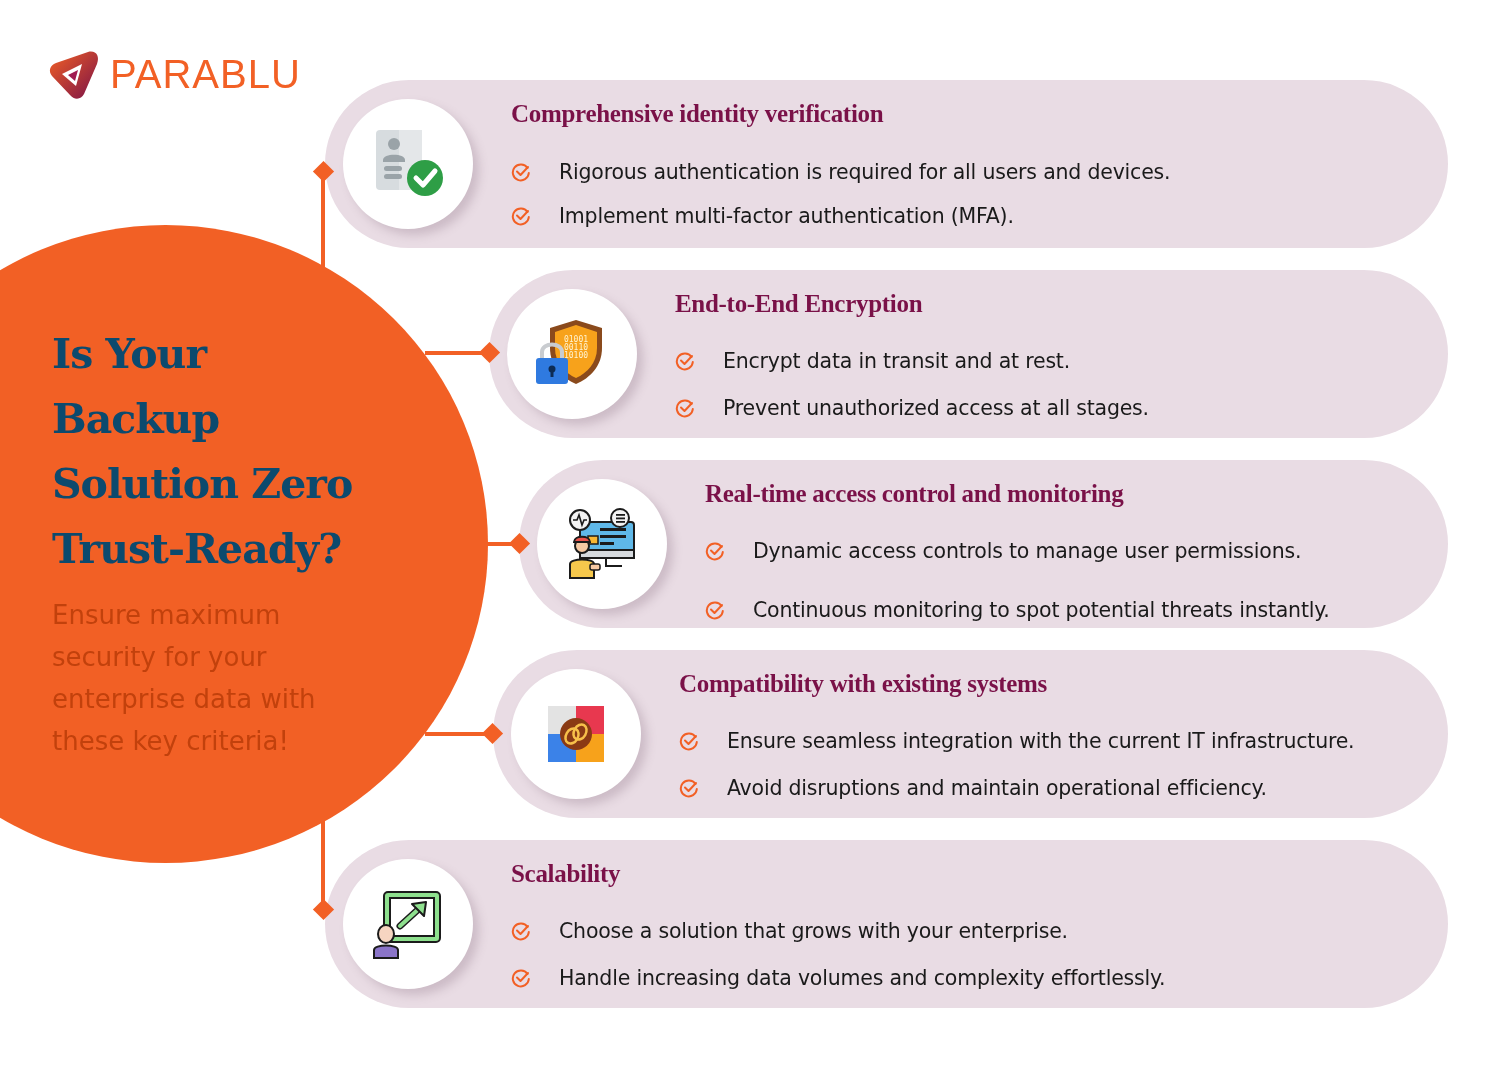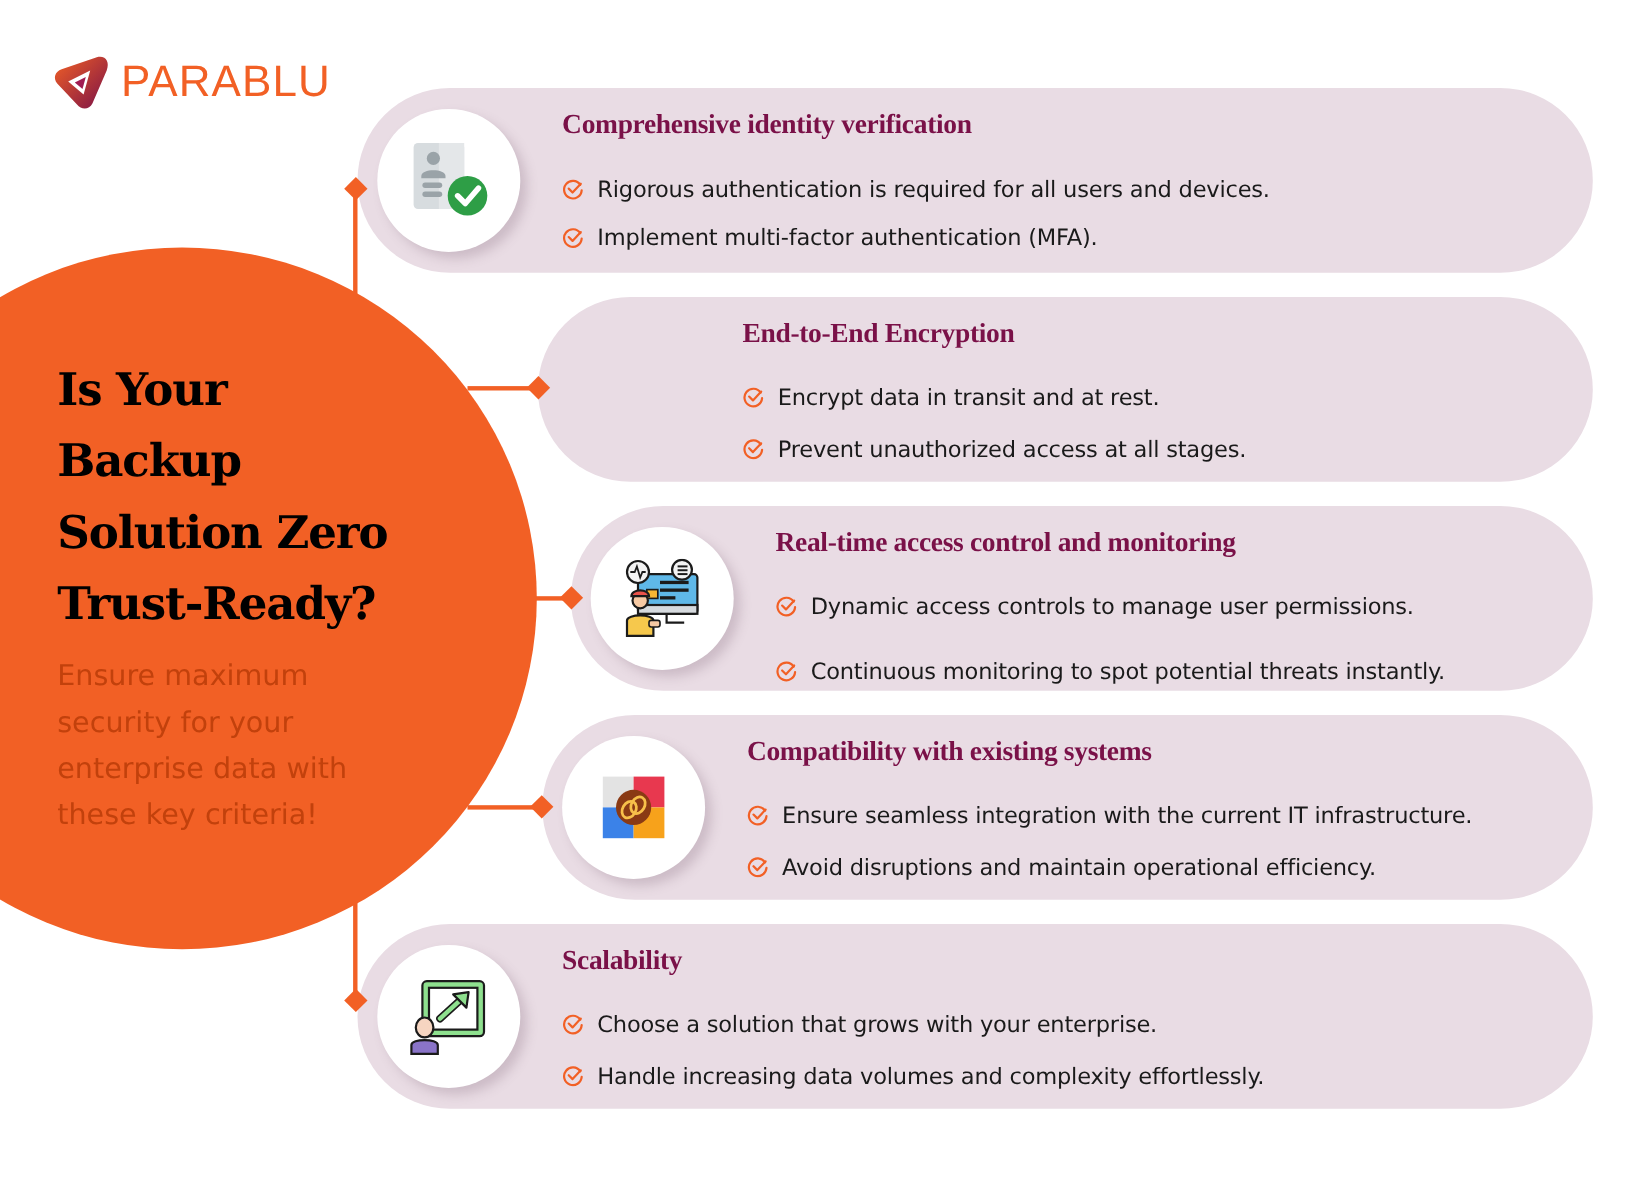--- a/index.html
+++ b/index.html
@@ -6,27 +6,27 @@
     html, body { width: 1498px; height: 1087px; background: #ffffff; overflow: hidden; }
     body { position: relative; font-family: "DejaVu Sans", sans-serif; }
 
     .logo { position: absolute; left: 48px; top: 48px; display: flex; align-items: center; gap: 10px; }
     .logo-mark { width: 52px; height: 52px; }
     .logo-text { font-family: "Liberation Sans", sans-serif; font-size: 40px; letter-spacing: 1px; color: #f26025; font-weight: 400; }
 
     .vline { position: absolute; left: 321px; top: 170px; width: 4px; height: 740px; background: #f26025; }
     .big-circle { position: absolute; left: -157px; top: 225px; width: 645px; height: 638px; border-radius: 50%; background: #f26025; }
 
-    .hero-title { position: absolute; left: 52px; top: 322px; width: 320px; font-family: "DejaVu Serif", serif; font-weight: 700; font-size: 41px; line-height: 65px; color: #000000; letter-spacing: -1px; }
+    .hero-title { position: absolute; left: 52px; top: 322px; width: 320px; font-family: "DejaVu Serif", serif; font-weight: 700; font-size: 41px; line-height: 65px; color: #0c4a6e; letter-spacing: -1px; }
     .hero-sub { position: absolute; left: 52px; top: 594px; width: 320px; font-family: "DejaVu Sans", sans-serif; font-size: 26px; line-height: 42px; color: #c2410c; font-weight: 400; }
 
     .pill { position: absolute; height: 168px; background: #e9dce4; border-radius: 84px; }
     .pill-circle { position: absolute; left: 18px; top: 19px; width: 130px; height: 130px; border-radius: 50%; background: #ffffff; box-shadow: 6px 6px 10px rgba(120,90,110,0.25); display: flex; align-items: center; justify-content: center; }
     .pill-title { position: absolute; top: 20px; font-family: Liberation Serif, serif; font-weight: 700; font-size: 25px; color: #7a1148; white-space: nowrap; letter-spacing: -0.3px; text-align: center; }
-    .bullet { position: absolute; display: flex; align-items: center; gap: 12px; font-size: 20.5px; color: #1a1a1a; white-space: nowrap; font-family: "DejaVu Sans", sans-serif; letter-spacing: -0.2px; }
+    .bullet { position: absolute; display: flex; align-items: center; gap: 28px; font-size: 20.5px; color: #1a1a1a; white-space: nowrap; font-family: "DejaVu Sans", sans-serif; letter-spacing: -0.2px; }
     .check { width: 20px; height: 20px; flex: 0 0 20px; }
 
     .hconn { position: absolute; height: 4px; background: #f26025; }
     .diamond { position: absolute; width: 15px; height: 15px; background: #f26025; transform: rotate(45deg); }
   </style>
 </head>
 <body>
 
 <div class="logo">
   <svg class="logo-mark" viewBox="0 0 52 52">
@@ -88,20 +88,33 @@
   <div class="bullet" style="left:186px; top:124px;">
     <svg class="check" viewBox="0 0 20 20">
         <path d="M16.5 6 A8 8 0 1 0 17.8 11" stroke="#f26025" stroke-width="2" fill="none" stroke-linecap="round"></path>
         <path d="M6 9.5 L9.5 13 L17 5" stroke="#f26025" stroke-width="2" fill="none" stroke-linecap="round" stroke-linejoin="round"></path>
       </svg>
     <span>Implement multi-factor authentication (MFA).</span>
   </div>
 </div>
 
 <div class="pill" style="left:489px; top:270px; width:959px;">
+  <div class="pill-circle">
+    <svg width="80" height="72" viewBox="0 0 80 72">
+      <path d="M44 2 L70 10 L70 30 C70 48 58 60 44 66 C30 60 18 48 18 30 L18 10 Z" fill="#8a4a1c"></path>
+      <path d="M44 7 L65 14 L65 30 C65 45 55 55 44 60 C33 55 23 45 23 30 L23 14 Z" fill="#f7a21b"></path>
+      <text x="44" y="24" font-family="DejaVu Sans Mono, monospace" font-size="8" fill="#fff3d0" text-anchor="middle">01001</text>
+      <text x="44" y="32" font-family="DejaVu Sans Mono, monospace" font-size="8" fill="#fff3d0" text-anchor="middle">00110</text>
+      <text x="44" y="40" font-family="DejaVu Sans Mono, monospace" font-size="8" fill="#fff3d0" text-anchor="middle">10100</text>
+      <path d="M10 42 L10 34 C10 24 30 24 30 34 L30 42" stroke="#c9ccd0" stroke-width="4" fill="none"></path>
+      <rect x="4" y="40" width="32" height="26" rx="3" fill="#2f7ae0"></rect>
+      <circle cx="20" cy="51" r="3.5" fill="#0d2c55"></circle>
+      <rect x="18.5" y="52" width="3" height="7" fill="#0d2c55"></rect>
+    </svg>
+  </div>
   <div class="pill-title" style="left:186px;">End-to-End Encryption</div>
   <div class="bullet" style="left:186px; top:79px;">
     <svg class="check" viewBox="0 0 20 20">
         <path d="M16.5 6 A8 8 0 1 0 17.8 11" stroke="#f26025" stroke-width="2" fill="none" stroke-linecap="round"></path>
         <path d="M6 9.5 L9.5 13 L17 5" stroke="#f26025" stroke-width="2" fill="none" stroke-linecap="round" stroke-linejoin="round"></path>
       </svg>
     <span>Encrypt data in transit and at rest.</span>
   </div>
   <div class="bullet" style="left:186px; top:126px;">
     <svg class="check" viewBox="0 0 20 20">

